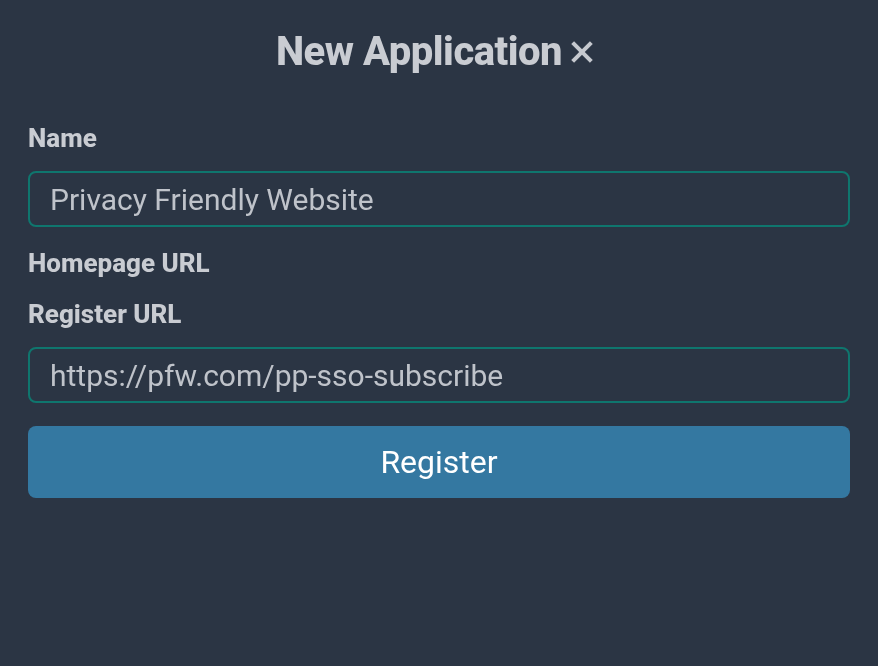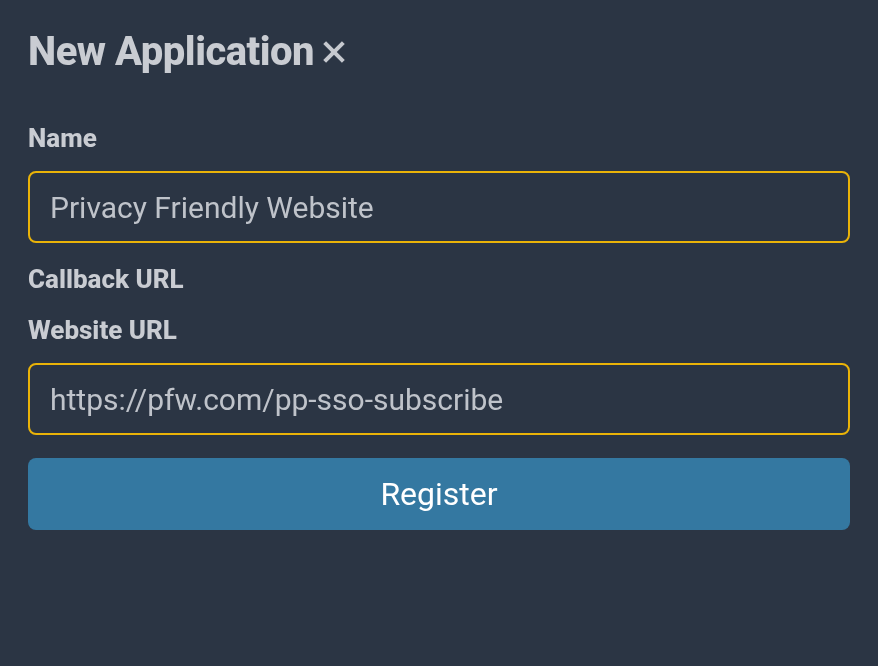--- a/index.html
+++ b/index.html
@@ -13,21 +13,21 @@
       background: #2b3544;
       font-family: -apple-system, BlinkMacSystemFont, "Segoe UI", Roboto, "Helvetica Neue", Arial, sans-serif;
       color: #c6c9cf;
       padding: 28px;
     }
     .dialog {
       width: 100%;
     }
     .dialog-header {
       display: flex;
-      justify-content: flex-start;
+      justify-content: center;
       align-items: center;
       margin-bottom: 48px;
     }
     .dialog-title {
       font-size: 40px;
       font-weight: 800;
       color: #c9ccd2;
       letter-spacing: -0.5px;
     }
     .close-btn {
@@ -50,23 +50,23 @@
     }
     .form-label {
       display: block;
       font-size: 26px;
       font-weight: 800;
       color: #c9ccd2;
       margin-bottom: 18px;
     }
     .form-input {
       width: 100%;
-      height: 72px;
+      height: 56px;
       background: #2b3544;
-      border: 2px solid #eab308;
+      border: 2px solid #0f766e;
       border-radius: 8px;
       padding: 0 20px;
       font-size: 30px;
       color: #bfc3ca;
       font-family: inherit;
       outline: none;
     }
     .submit-btn {
       width: 100%;
       height: 72px;
@@ -94,22 +94,22 @@
       </svg>
     </button>
   </div>
 
   <div class="form-group">
     <label class="form-label">Name</label>
     <input type="text" class="form-input" value="Privacy Friendly Website" style="">
   </div>
 
   <div class="form-group">
-    <label class="form-label">Callback URL</label>
+    <label class="form-label">Homepage URL</label>
   </div>
 
   <div class="form-group">
-    <label class="form-label">Website URL</label>
+    <label class="form-label">Register URL</label>
     <input type="text" class="form-input" value="https://pfw.com/pp-sso-subscribe" style="">
   </div>
 
   <button class="submit-btn">Register</button>
 </div>
 
 </body></html>

